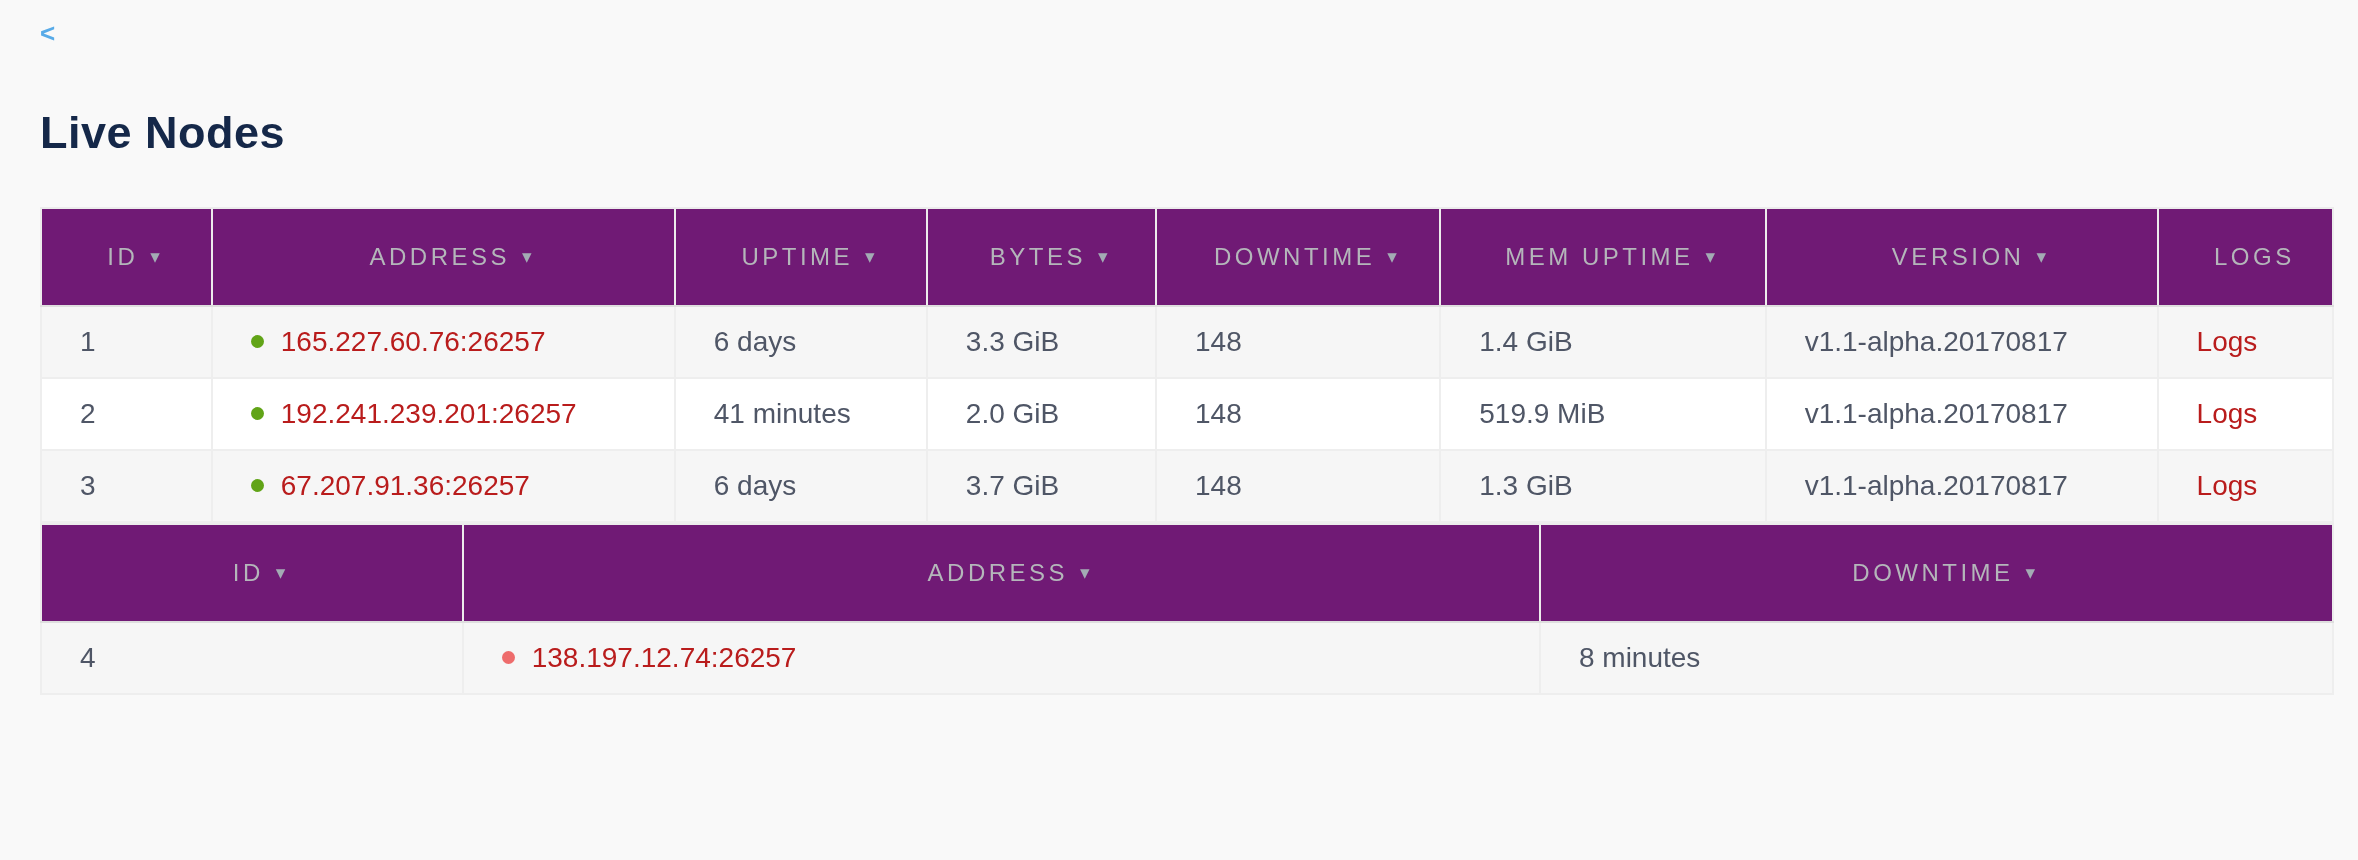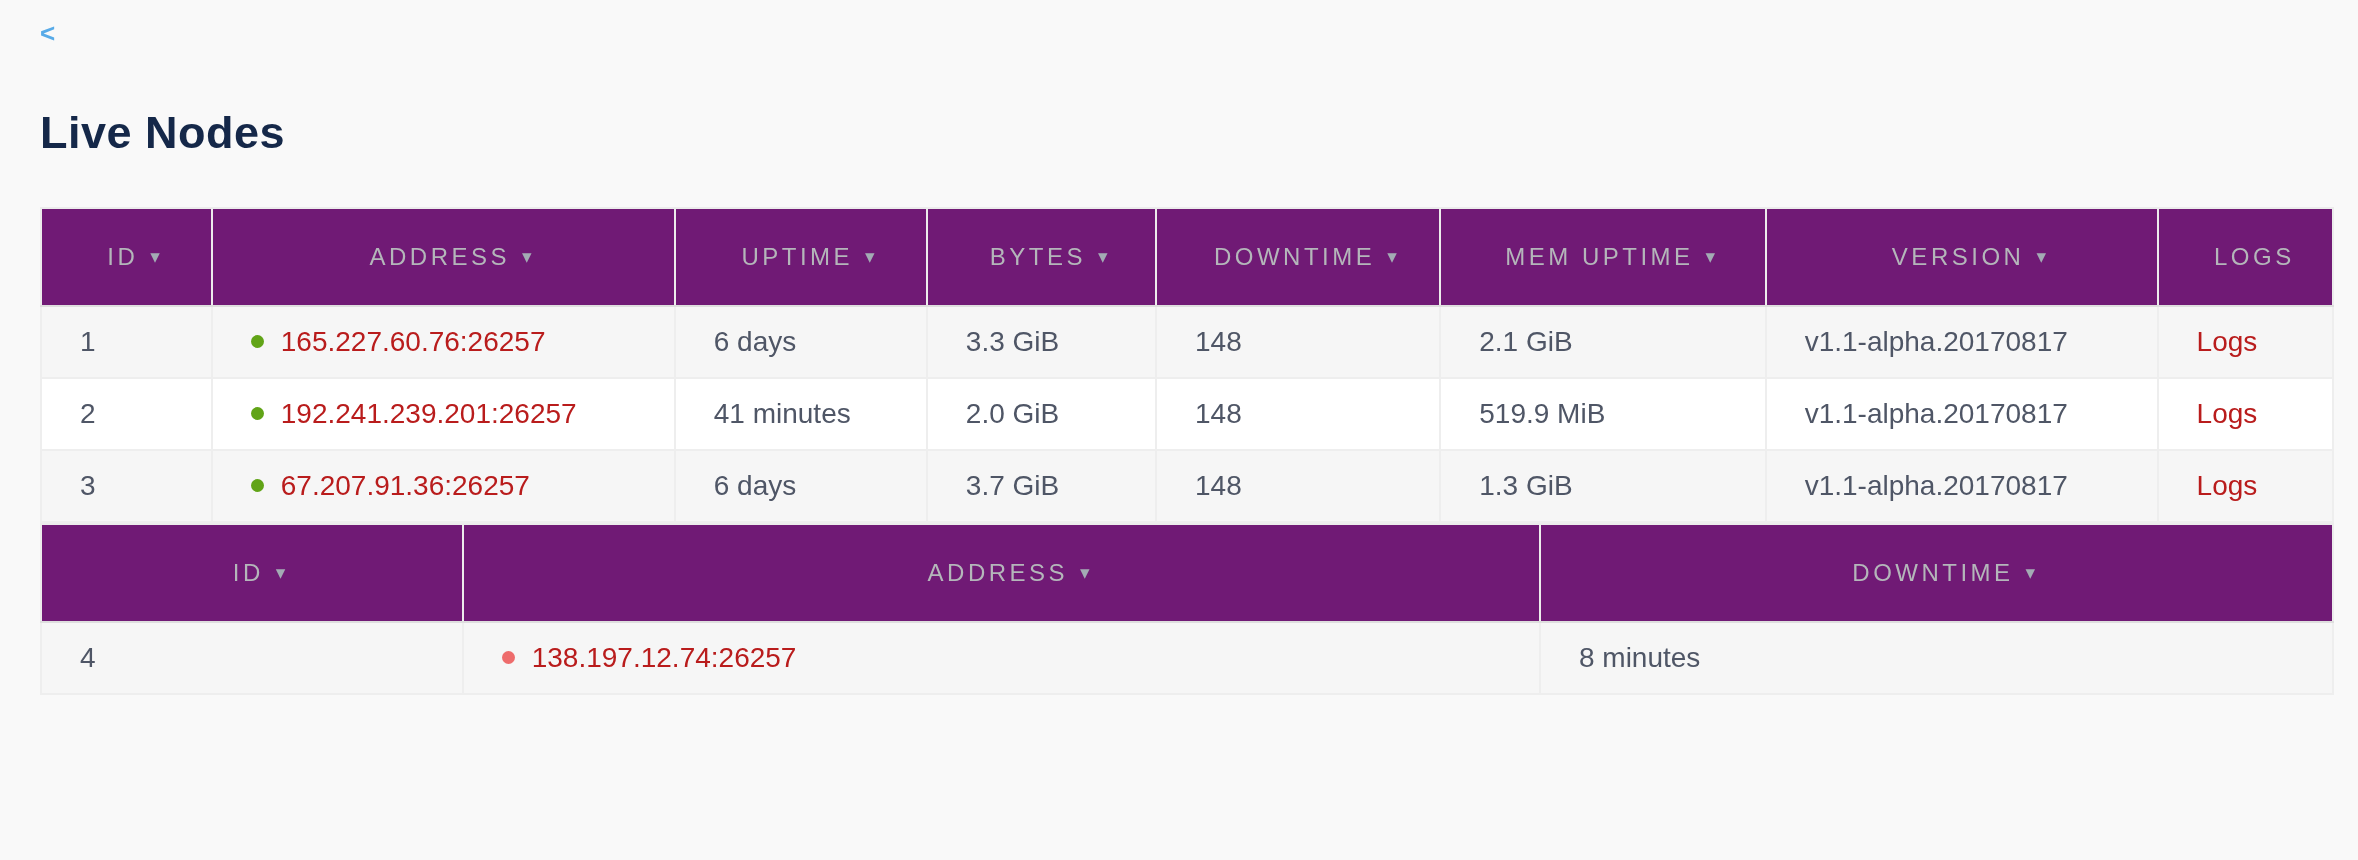--- a/index.html
+++ b/index.html
@@ -127,21 +127,21 @@
         <th><span>LOGS</span></th>
       </tr>
     </thead>
     <tbody>
       <tr>
         <td>1</td>
         <td><span class="status-dot live"></span><a class="cell-link">165.227.60.76:26257</a></td>
         <td>6 days</td>
         <td>3.3 GiB</td>
         <td>148</td>
-        <td>2.1 GiB</td>
+        <td>1.4 GiB</td>
         <td>v1.1-alpha.20170817</td>
         <td><a class="cell-link">Logs</a></td>
       </tr>
       <tr>
         <td>2</td>
         <td><span class="status-dot live"></span><a class="cell-link">192.241.239.201:26257</a></td>
         <td>41 minutes</td>
         <td>2.0 GiB</td>
         <td>148</td>
         <td>519.9 MiB</td>

